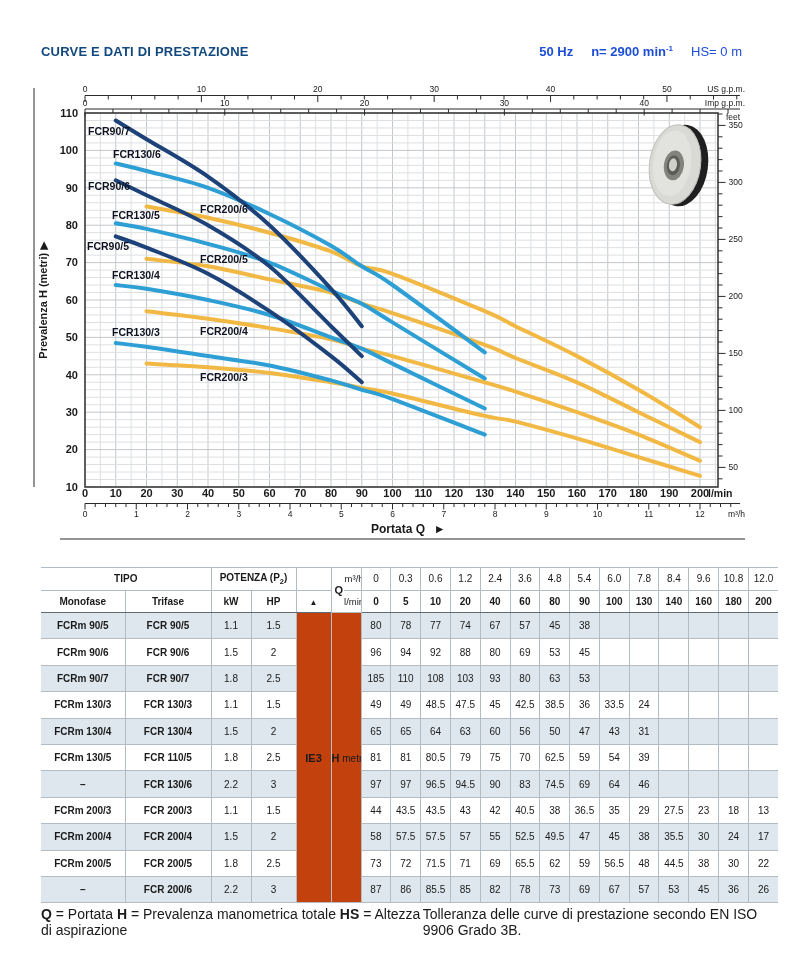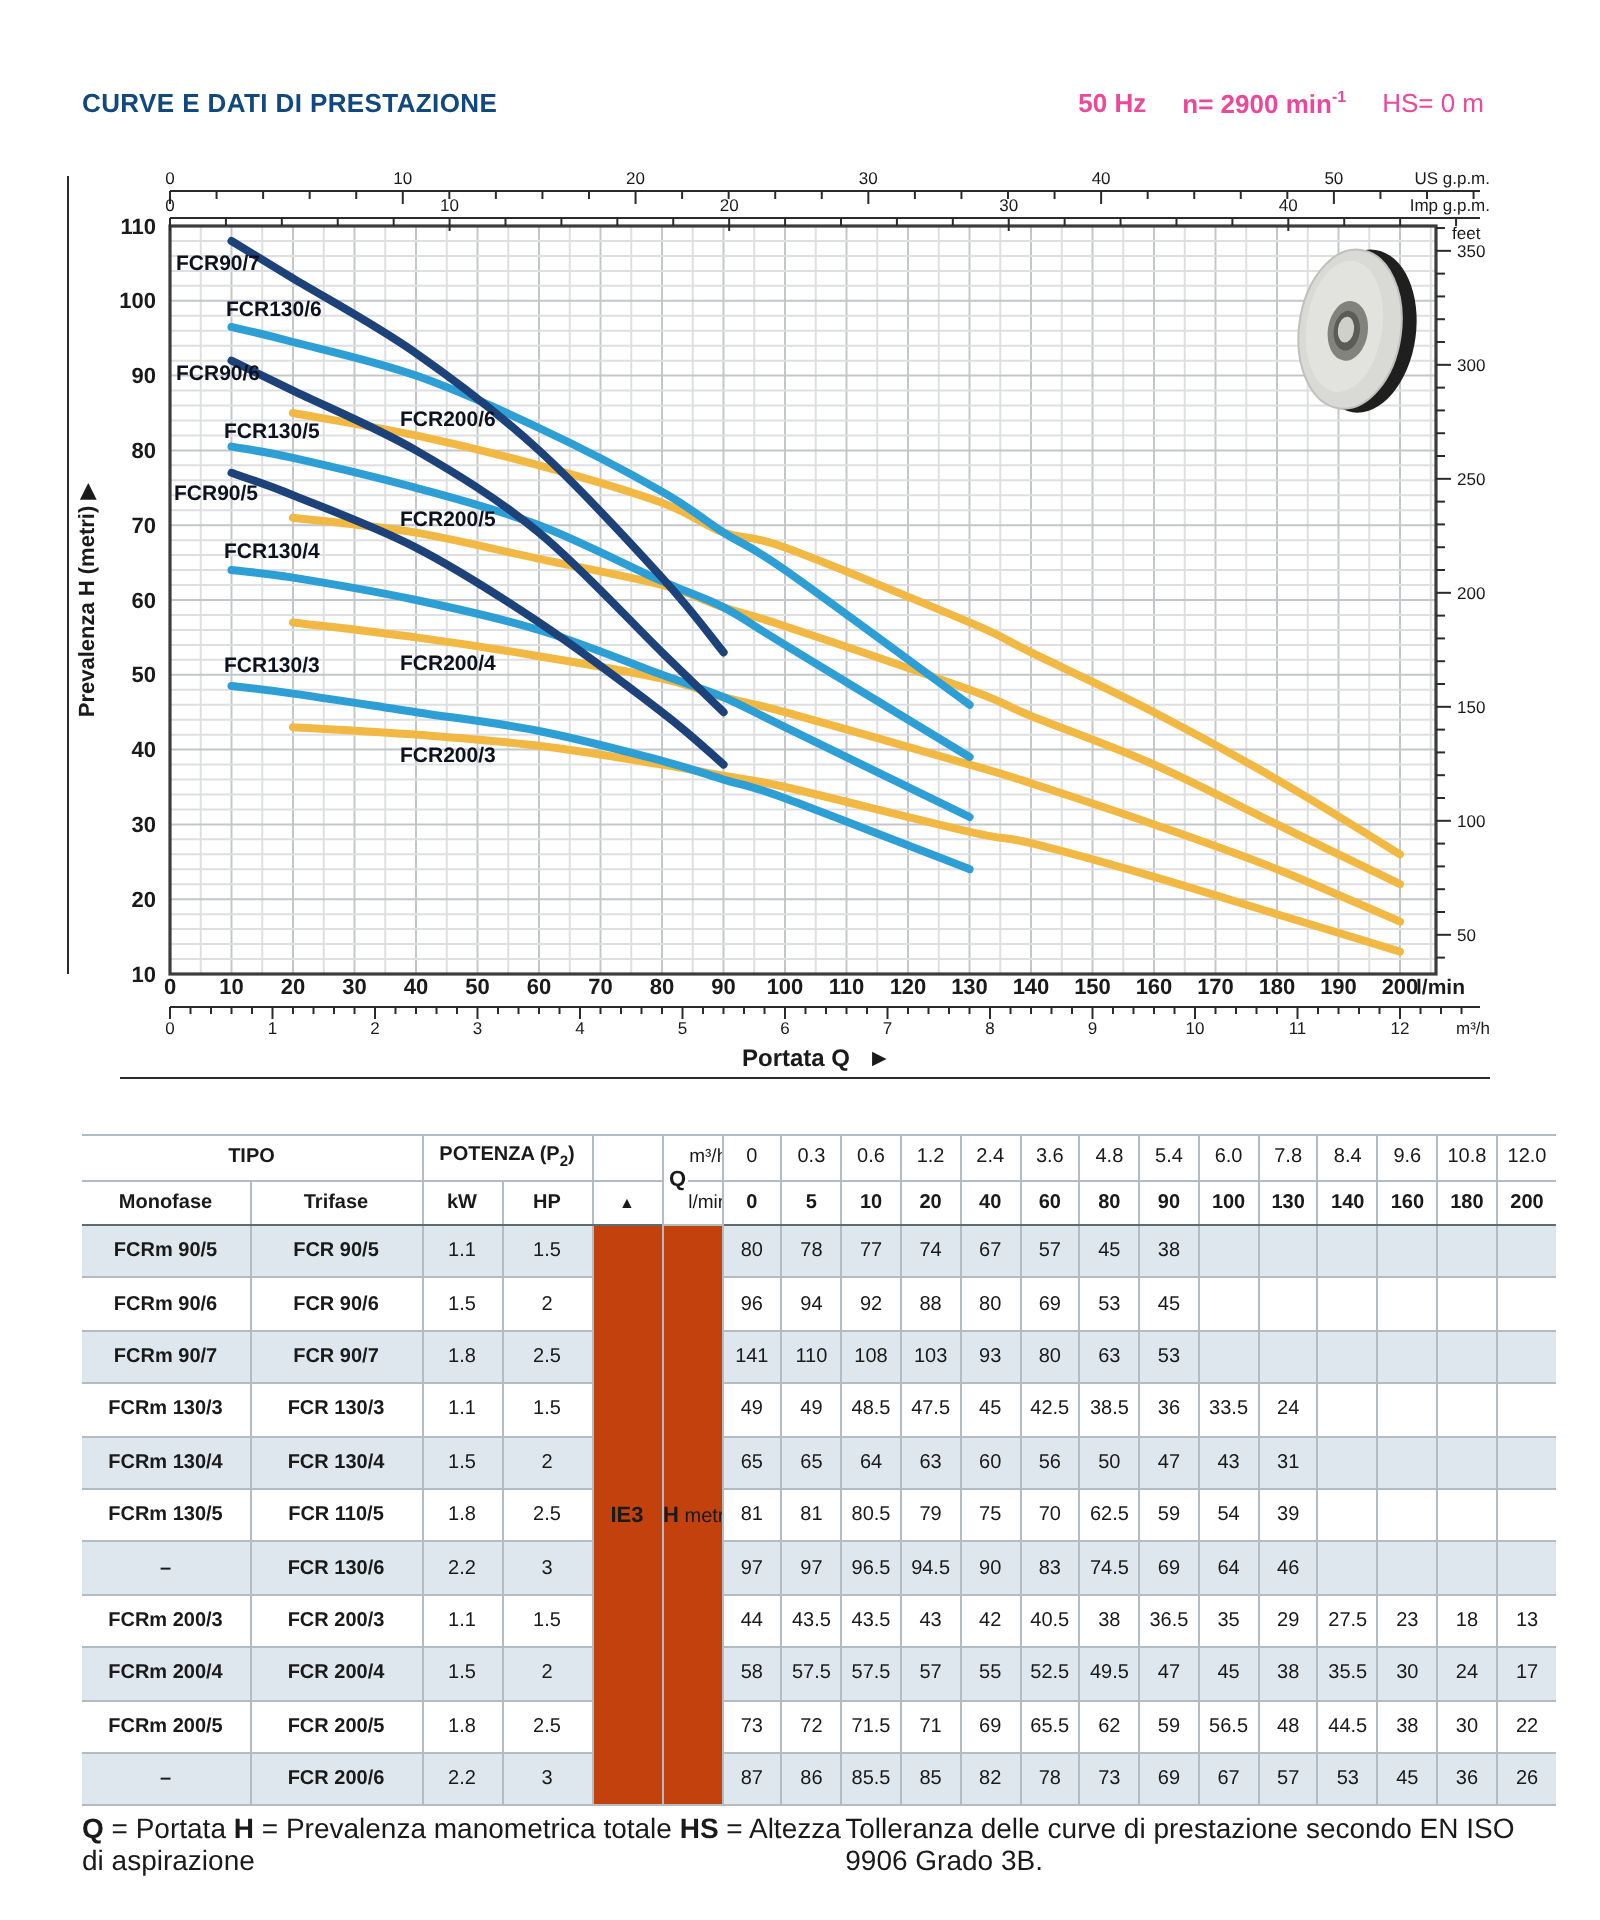--- a/index.html
+++ b/index.html
@@ -1,21 +1,21 @@
 <!DOCTYPE html>
 <html><head>
 <meta charset="utf-8">
 <style>
   html,body{margin:0;padding:0;background:#fff;}
   body{width:800px;height:960px;position:relative;overflow:hidden;
        font-family:"Liberation Sans","DejaVu Sans",sans-serif;color:#1a1a1a;}
   .hdr{position:absolute;left:41px;right:58px;top:44px;display:flex;
        justify-content:space-between;align-items:center;z-index:3;}
   .title{font-size:13px;font-weight:bold;color:#11487e;letter-spacing:.2px;}
-  .hdr-right{display:flex;gap:18px;font-size:13px;color:#ec4899;align-items:baseline;}
+  .hdr-right{display:flex;gap:18px;font-size:13px;color:#1d4ed8;align-items:baseline;}
   .hr-b{font-weight:bold;}
   .hr-b sup{font-size:8px;}
   .hr-hs{font-weight:normal;}
   #chart-svg{position:absolute;left:0;top:0;z-index:1;}
   text{fill:#1a1a1a;}
   .ax{font-size:8.5px;}
   .axb{font-size:11px;font-weight:bold;}
   .unitb{font-size:10.5px;font-weight:bold;}
   .clabel{font-size:10.5px;font-weight:bold;fill:#0e1220;}
   .portata{font-size:12px;font-weight:bold;}
@@ -546,21 +546,21 @@
         <td class="val"></td>
         <td class="val"></td>
         <td class="val"></td>
         <td class="val"></td>
       </tr>
       <tr>
         <td class="model odd">FCRm 90/7</td>
         <td class="model odd">FCR 90/7</td>
         <td class="pow odd">1.8</td>
         <td class="pow odd">2.5</td>
-        <td class="val odd">141</td>
+        <td class="val odd">185</td>
         <td class="val odd">110</td>
         <td class="val odd">108</td>
         <td class="val odd">103</td>
         <td class="val odd">93</td>
         <td class="val odd">80</td>
         <td class="val odd">63</td>
         <td class="val odd">53</td>
         <td class="val odd"></td>
         <td class="val odd"></td>
         <td class="val odd"></td>

